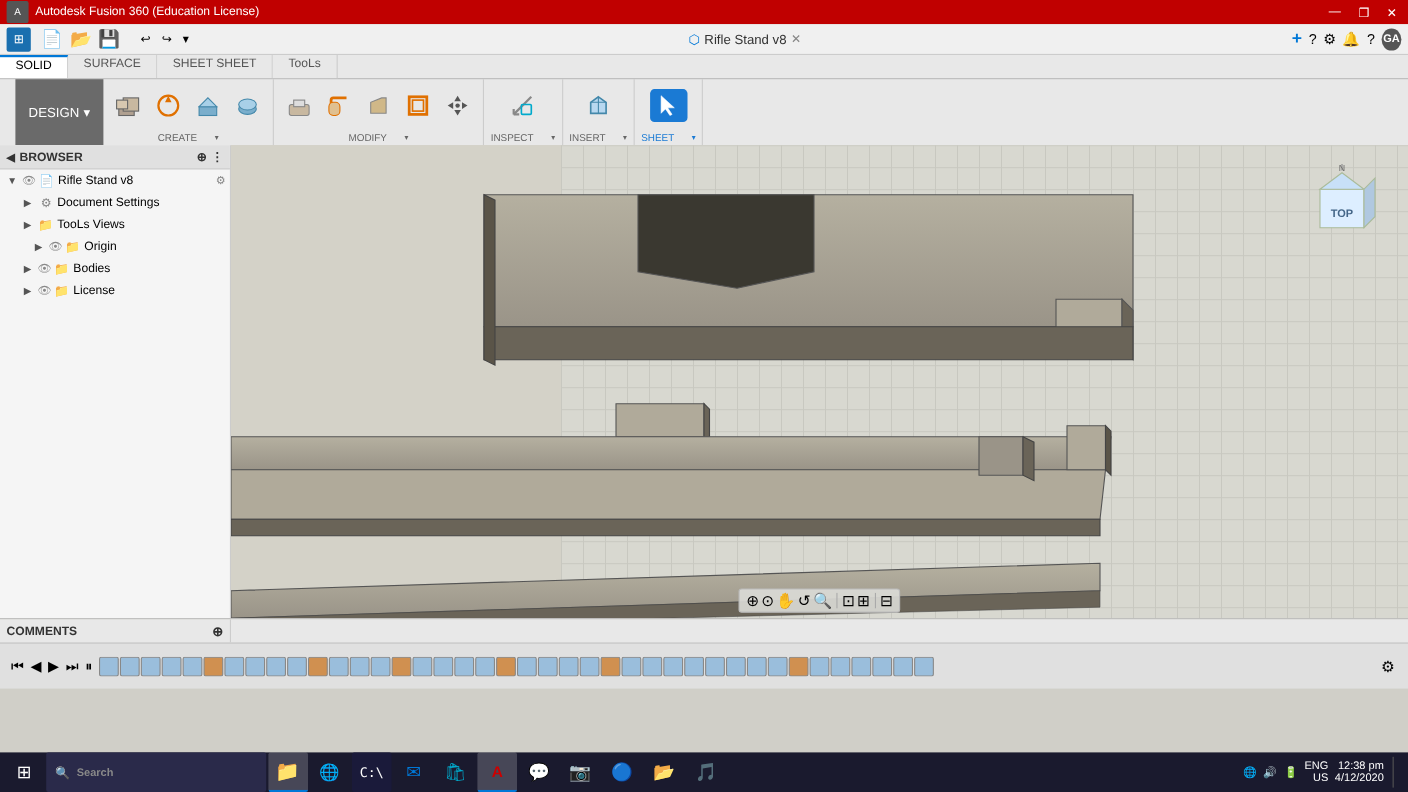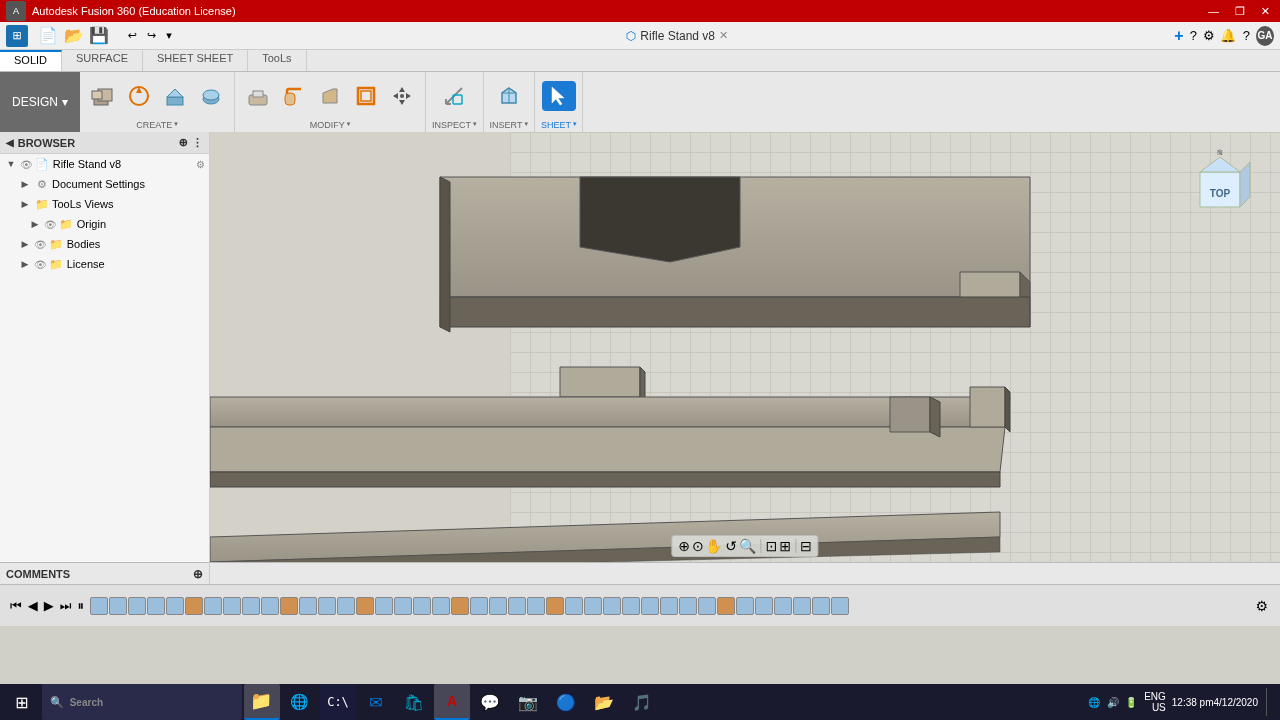--- a/index.html
+++ b/index.html
@@ -35,21 +35,21 @@
       background: #6a6a6a; color: white; padding: 0 12px;
       display: flex; align-items: center; gap: 4px; cursor: pointer;
       font-size: 12px; white-space: nowrap;
     }
     .tb-group {
       display: flex; flex-direction: column; align-items: center; border-right: 1px solid #ccc;
       padding: 2px 6px;
     }
     .tb-group-label {
       font-size: 9px; color: #666; margin-top: 2px;
-      display: flex; gap: 2px;
+      display: flex; align-items: center; gap: 16px;
     }
     .tb-group-label .arrow { font-size: 7px; }
     .tb-icons { display: flex; align-items: center; gap: 2px; flex: 1; }
     .tb-btn {
       display: flex; flex-direction: column; align-items: center; cursor: pointer;
       padding: 2px 4px; border-radius: 2px; min-width: 30px;
     }
     .tb-btn .icon-box {
       width: 26px; height: 26px; display: flex; align-items: center; justify-content: center;
       font-size: 16px;
@@ -142,21 +142,21 @@
     #taskbar {
       width: 100%; height: 36px; background: #1a1a2e;
       display: flex; align-items: center; padding: 0 4px;
       gap: 2px; position: absolute; bottom: 0;
     }
     .task-start { width: 36px; height: 36px; display: flex; align-items: center; justify-content: center; color: white; font-size: 16px; cursor: pointer; }
     .task-btn { width: 36px; height: 36px; display: flex; align-items: center; justify-content: center; font-size: 16px; cursor: pointer; border-radius: 2px; }
     .task-active { background: rgba(255,255,255,0.2); border-bottom: 2px solid #0078d7; }
     .task-right { margin-left: auto; display: flex; align-items: center; gap: 6px; color: white; font-size: 10px; padding-right: 6px; }
 
-    .toolbar-row { display: flex; height: 60px; }
+    .toolbar-row { display: flex; height: 60px; padding-left: 14px; }
   </style>
 </head>
 <body>
 
 <div id="titlebar">
   <div class="title-left">
     <div class="menu-icon">A</div>
     <span>Autodesk Fusion 360 (Education License)</span>
   </div>
   <div class="win-controls">
@@ -590,19 +590,19 @@
   <div class="task-btn" style="font-size:16px; color:#1db954;">🎵</div>
 
   <div class="task-right">
     <span>🌐</span>
     <span>🔊</span>
     <span>🔋</span>
     <div style="display:flex; flex-direction:column; align-items:flex-end;">
       <span>ENG</span>
       <span>US</span>
     </div>
-    <div style="display:flex; flex-direction:row; align-items:flex-end;">
+    <div style="display:flex; flex-direction:column; align-items:flex-end;">
       <span>12:38 pm</span>
       <span>4/12/2020</span>
     </div>
     <span style="width:4px; height:28px; border-left:1px solid #555; margin-left:2px;"></span>
   </div>
 </div>
 
 </body></html>

